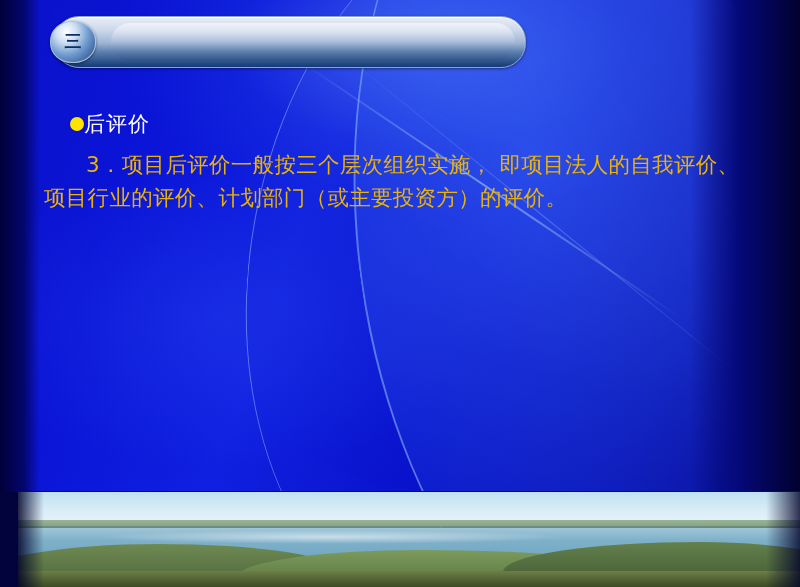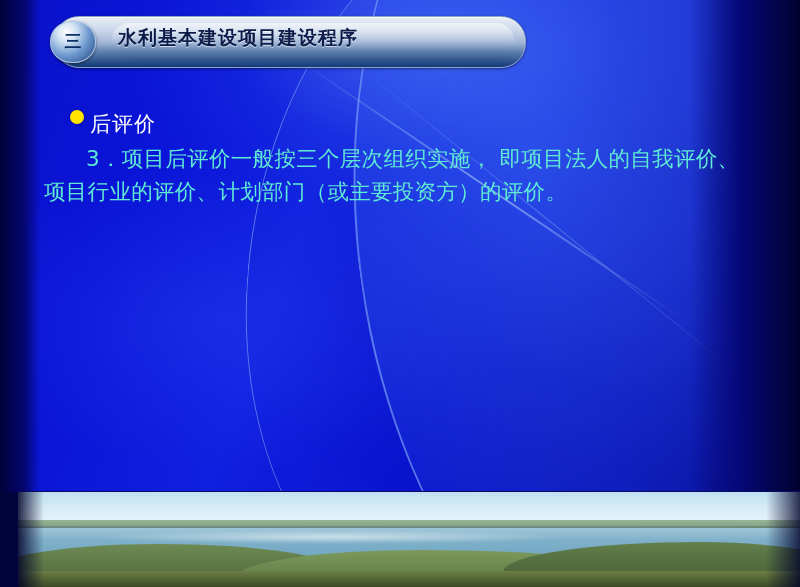--- a/index.html
+++ b/index.html
@@ -143,42 +143,42 @@
     font-size: 17px;
     font-weight: bold;
     color: #0c2f63;
   }
   
   .bullet-line {
     position: absolute;
     left: 70px;
     top: 110px;
     display: flex;
-    gap: 6px;
+    align-items: center;
   }
   .bullet-dot {
     width: 14px;
     height: 14px;
     border-radius: 50%;
     background: #ffe400;
     box-shadow: 0 0 2px rgba(0,0,0,0.5);
     display: inline-block;
   }
   .bullet-label {
     font-size: 21px;
     color: #ffffff;
     font-weight: normal;
     letter-spacing: 1px;
   }
   .body-text {
     position: absolute;
     left: 44px;
-    top: 142px;
+    top: 148px;
     width: 716px;
-    color: #5eead4;
+    color: #eab308;
     font-size: 21.5px;
     line-height: 33px;
     letter-spacing: 0.3px;
   }
   .para {
     margin: 0 0 2px 0;
     text-indent: 42px;
   }
   
   .photo-band {
@@ -268,21 +268,20 @@
   <div class="bg-dark-left"></div>
   <div class="bg-dark-right"></div>
 
   <div class="title-wrap">
     <div class="title-plate">
       <div class="title-plate-inner"></div>
     </div>
     <div class="title-badge">
       <div class="num">三</div>
     </div>
-    <div class="title-text">水利基本建设项目建设程序</div>
   </div>
 
   <div class="bullet-line">
     <span class="bullet-dot"></span>
     <span class="bullet-label">后评价</span>
   </div>
 
   <div class="body-text">
     <p class="para">3．项目后评价一般按三个层次组织实施， 即项目法人的自我评价、项目行业的评价、计划部门（或主要投资方）的评价。</p>
   </div>

